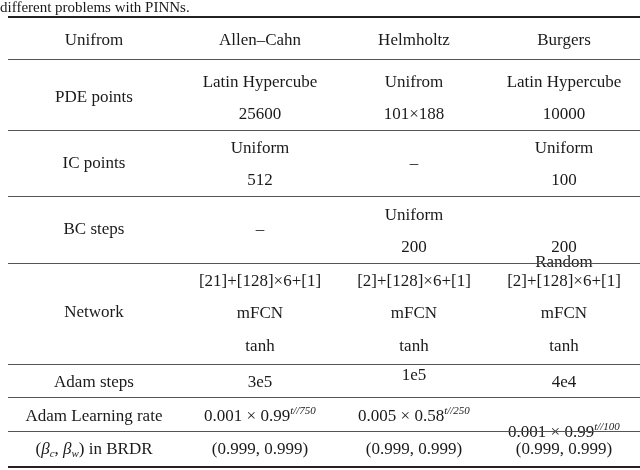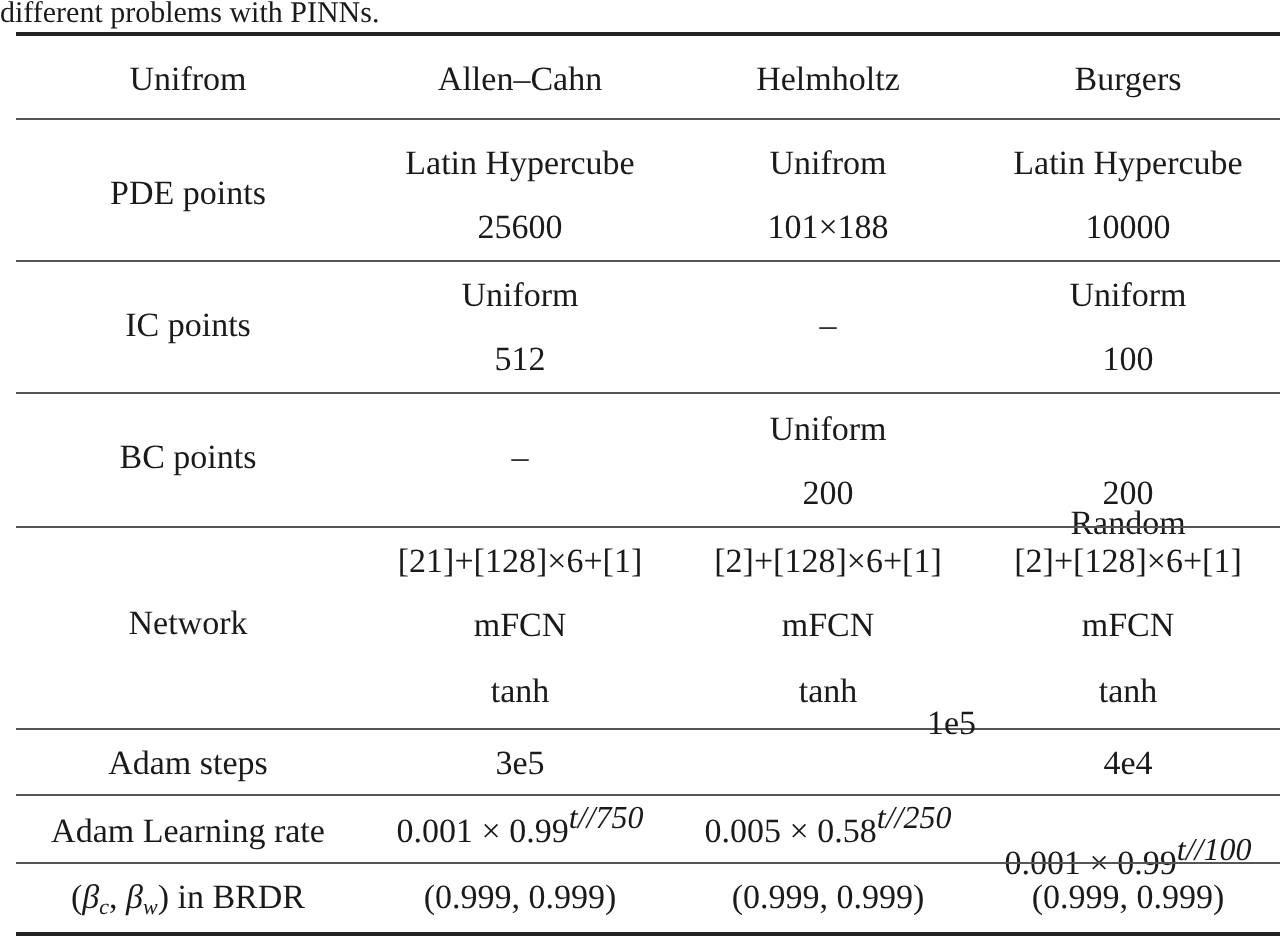--- a/index.html
+++ b/index.html
@@ -17,21 +17,21 @@
   .rule.thick { height: 2px; }
   .rule.thin { height: 1px; background: #555; }
   .cell {
     position: absolute; text-align: center; white-space: nowrap;
     font-family: "Liberation Serif", serif; font-size: 17px; line-height: 20px;
   }
   .col0 { left: 8px; width: 172px; }
   .col1 { left: 180px; width: 160px; }
   .col2 { left: 340px; width: 148px; }
   .col3 { left: 488px; width: 152px; }
-  sup { font-size: 16px; font-style: italic; vertical-align: 7px; line-height: 0; }
+  sup { font-size: 11px; font-style: italic; vertical-align: 7px; line-height: 0; }
   i { font-style: italic; }
   sub { font-size: 11px; font-style: italic; vertical-align: -3px; line-height: 0; }
 </style>
 </head>
 <body>
 
 <div class="caption">different problems with PINNs.</div>
 
 <div class="rule thick" style="top:16px;"></div>
 
@@ -59,21 +59,21 @@
   <div class="cell col1" style="top:138px;">Uniform</div>
   <div class="cell col1" style="top:170px;">512</div>
   <div class="cell col2" style="top:153px;">–</div>
   <div class="cell col3" style="top:138px;">Uniform</div>
   <div class="cell col3" style="top:170px;">100</div>
 </div>
 
 <div class="rule thin" style="top:196px;"></div>
 
 <div>
-  <div class="cell col0" style="top:219px;">BC points</div>
+  <div class="cell col0" style="top:219px;">BC steps</div>
   <div class="cell col1" style="top:219px;">–</div>
   <div class="cell col2" style="top:205px;">Uniform</div>
   <div class="cell col2" style="top:237px;">200</div>
   <div class="cell col3" style="top:205px;margin-top:47px;">Random</div>
   <div class="cell col3" style="top:237px;">200</div>
 </div>
 
 <div class="rule thin" style="top:263px;"></div>
 
 <div>
@@ -87,21 +87,21 @@
   <div class="cell col3" style="top:271px;">[2]+[128]×6+[1]</div>
   <div class="cell col3" style="top:303px;">mFCN</div>
   <div class="cell col3" style="top:336px;">tanh</div>
 </div>
 
 <div class="rule thin" style="top:364px;"></div>
 
 <div>
   <div class="cell col0" style="top:372px;text-align:center;">Adam steps</div>
   <div class="cell col1" style="top:372px;">3e5</div>
-  <div class="cell col2" style="top:352px;text-align:right;">1e5</div>
+  <div class="cell col2" style="top:365px;">1e5</div>
   <div class="cell col3" style="top:372px;text-align:center;">4e4</div>
 </div>
 
 <div class="rule thin" style="top:397px;"></div>
 
 <div>
   <div class="cell col0" style="top:406px;">Adam Learning rate</div>
   <div class="cell col1" style="top:406px;"><span>0.001 × 0.99</span><sup>t//750</sup></div>
   <div class="cell col2" style="top:406px;"><span>0.005 × 0.58</span><sup>t//250</sup></div>
   <div class="cell col3" style="top:422px;"><span>0.001 × 0.99</span><sup>t//100</sup></div>

